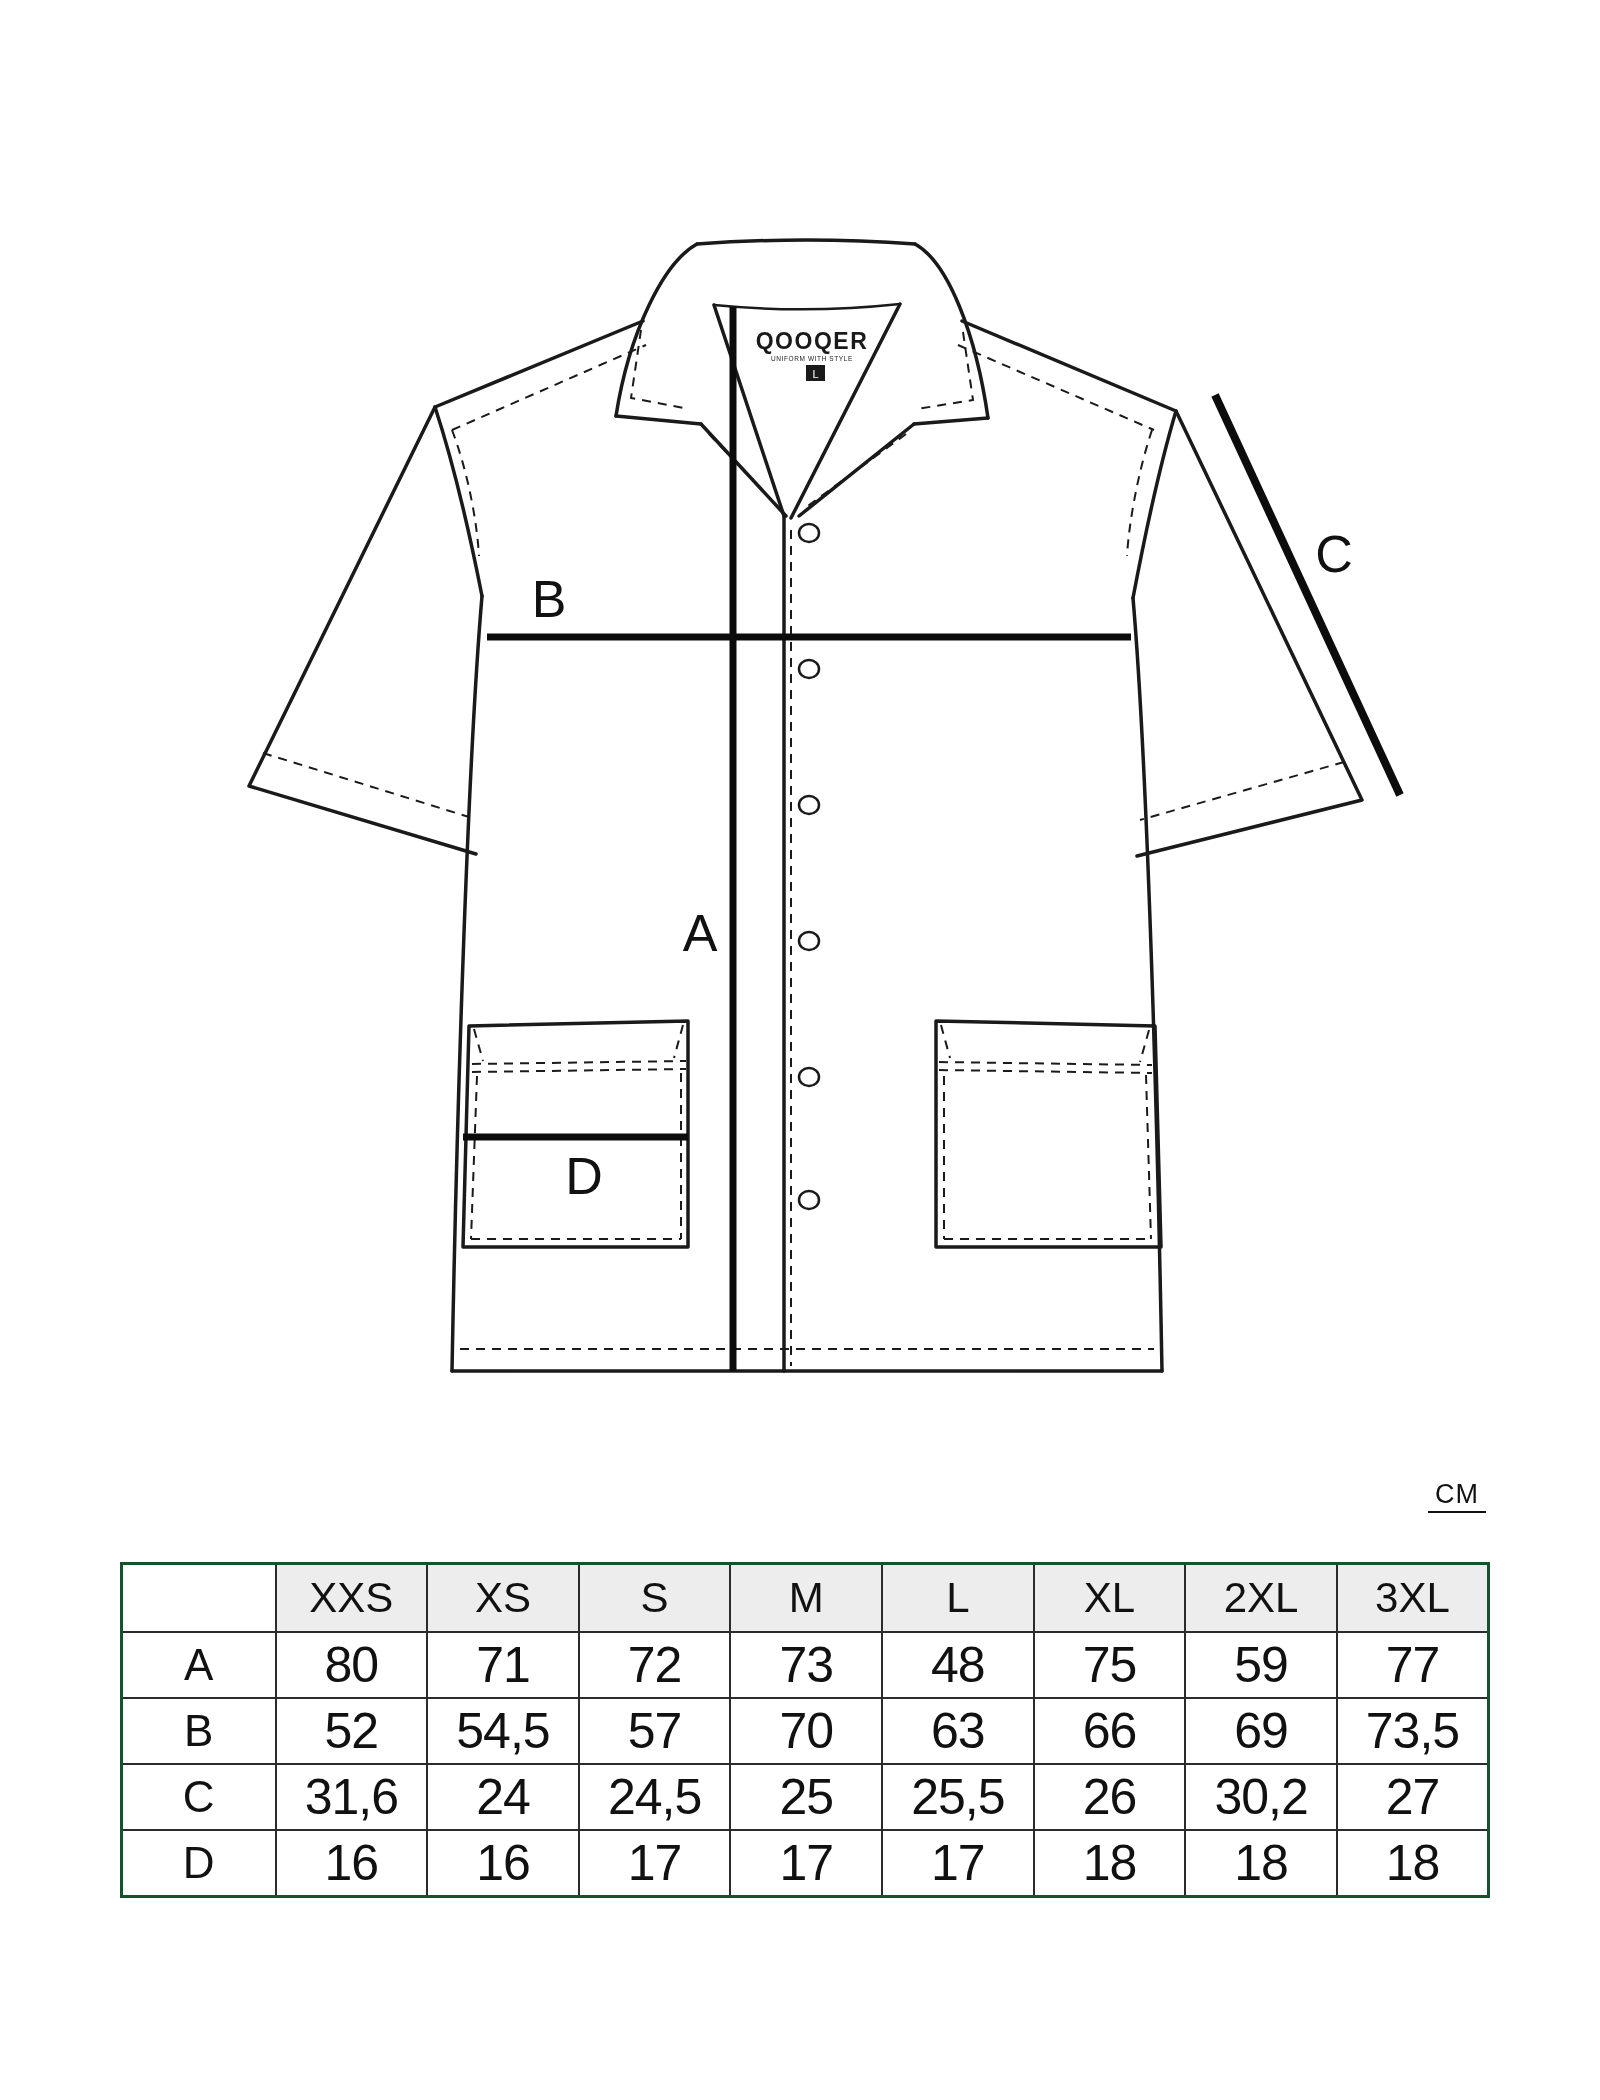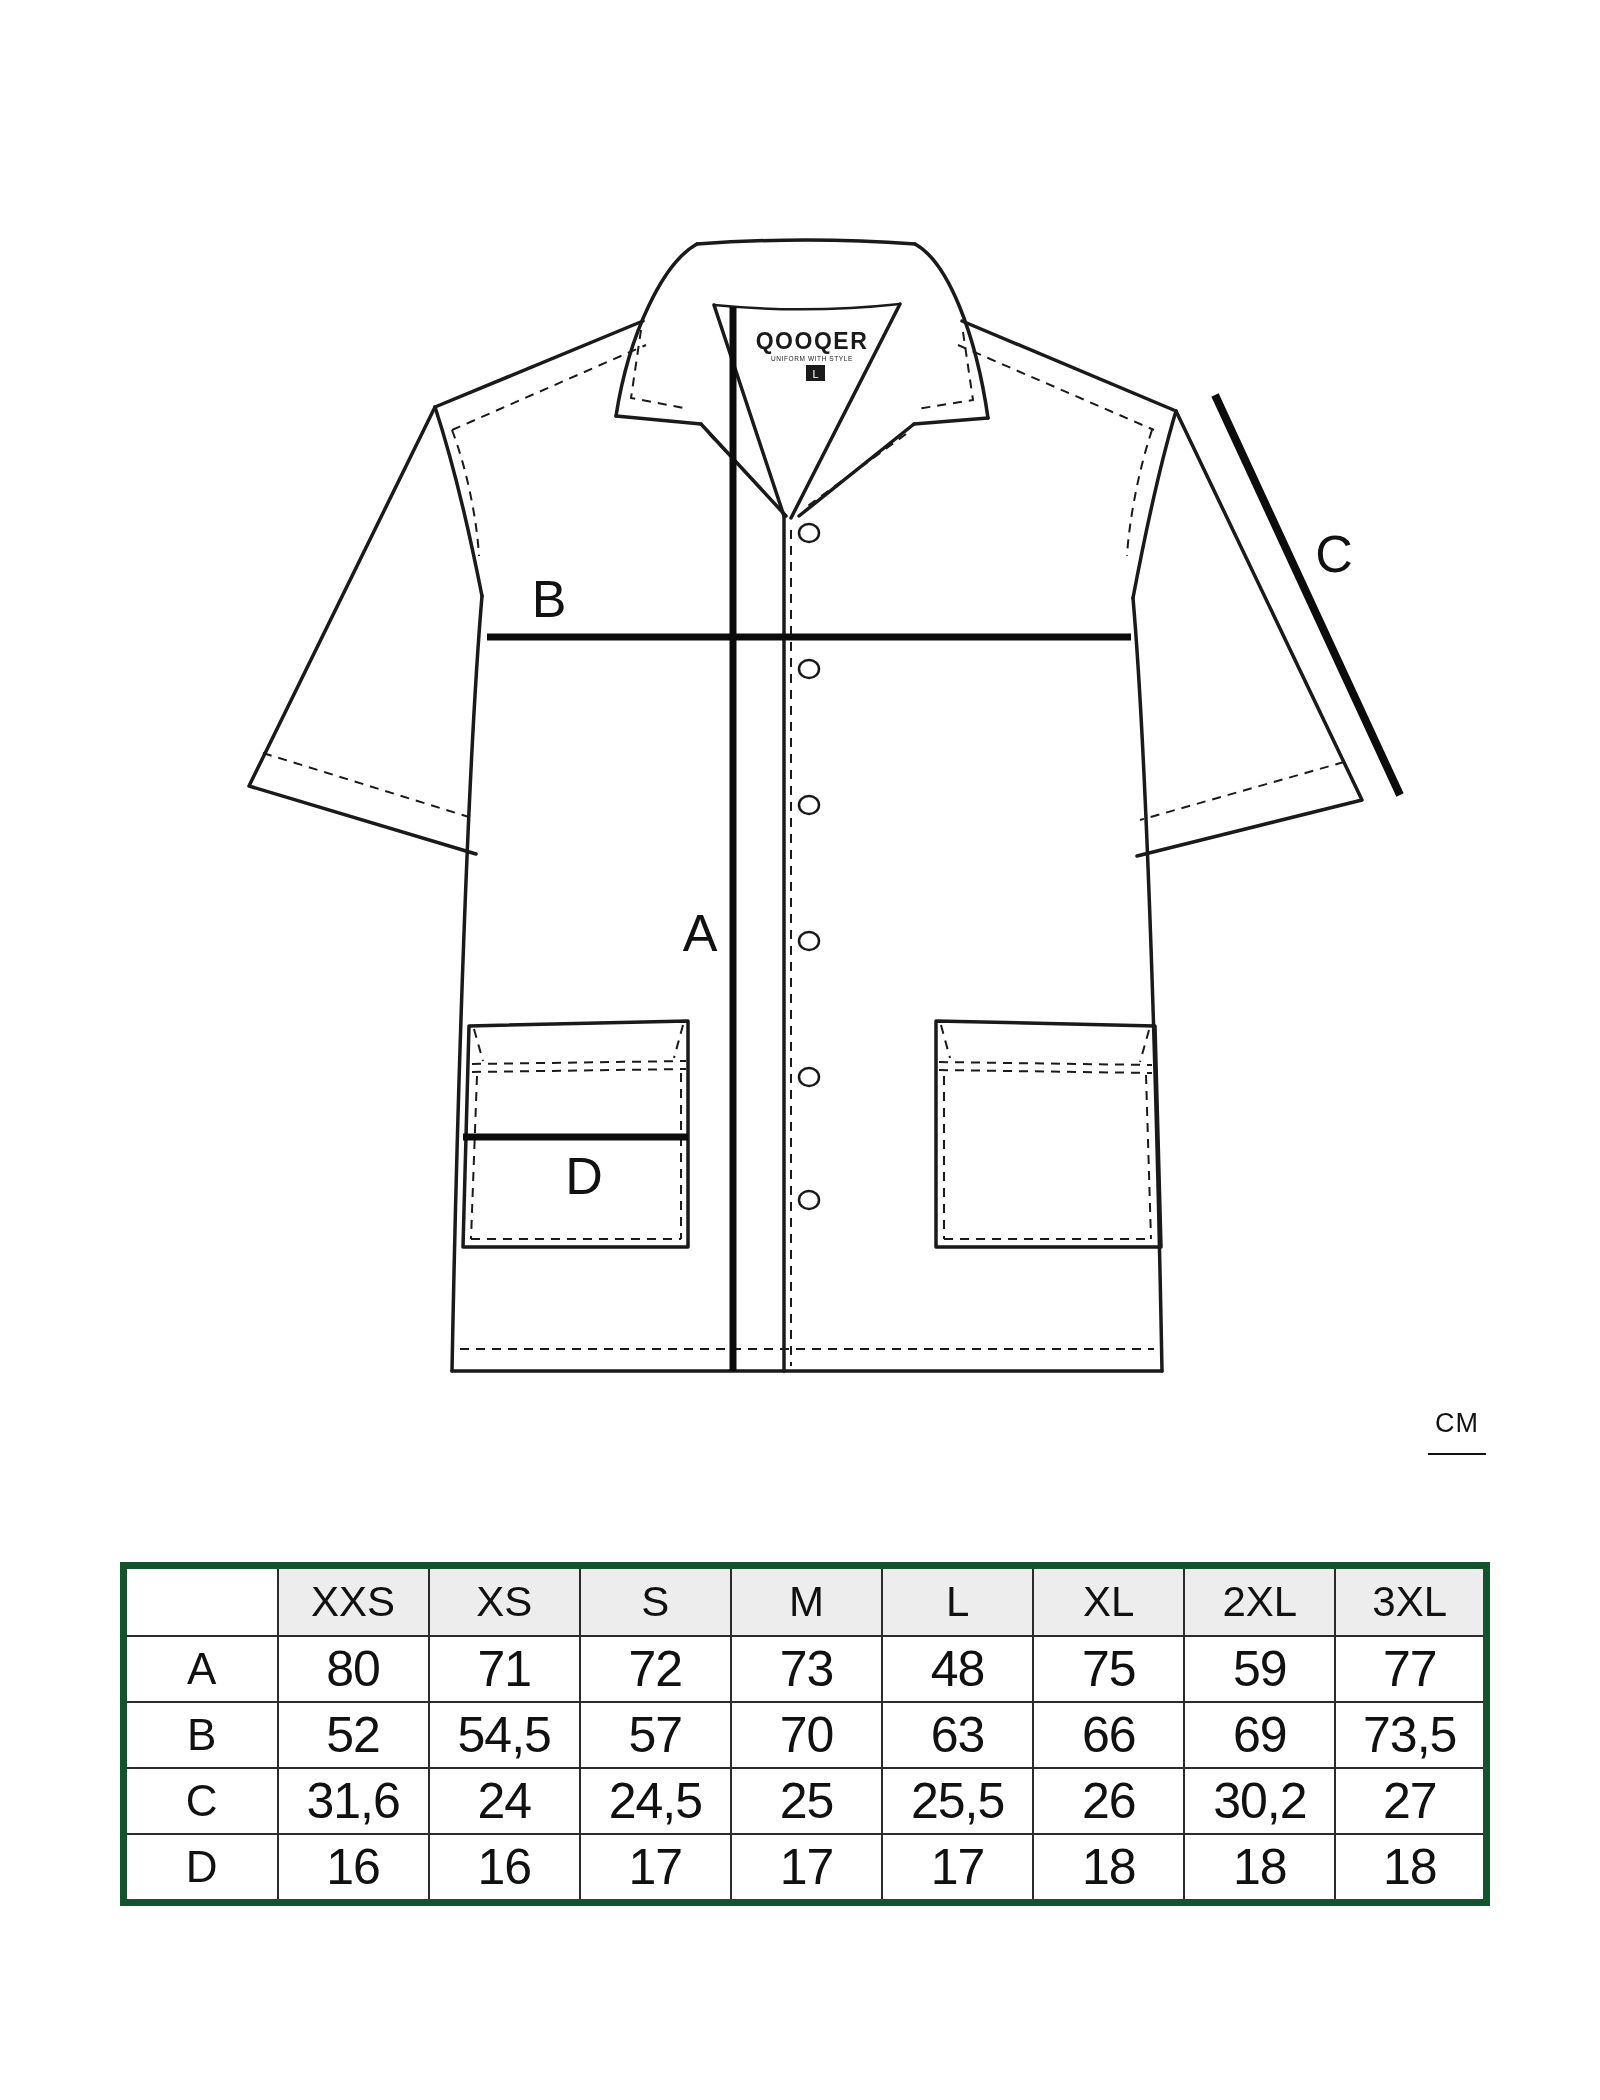--- a/index.html
+++ b/index.html
@@ -13,26 +13,26 @@
   .measure{fill:none;stroke:#0c0c0c;stroke-width:7;stroke-linecap:butt;}
   .measure-c{stroke-width:8;}
   .btn{fill:#ffffff;stroke:#1a1a1a;stroke-width:2.5;}
   .meas-label{font-size:52px;fill:#111;text-anchor:middle;font-family:"Liberation Sans",sans-serif;}
   .brand-name{font-size:23px;font-weight:bold;letter-spacing:1.5px;fill:#1a1a1a;text-anchor:middle;
               font-family:"Liberation Sans",sans-serif;}
   .brand-tagline{font-size:6.5px;letter-spacing:.6px;fill:#1a1a1a;text-anchor:middle;
               font-family:"Liberation Sans",sans-serif;}
   .tag-letter{font-size:11px;fill:#ffffff;text-anchor:middle;font-family:"Liberation Sans",sans-serif;}
 
-  #unit-note{position:absolute;left:1428px;top:1408px;width:58px;text-align:center;
+  #unit-note{position:absolute;left:1428px;top:1479px;width:58px;text-align:center;
              font-size:27px;letter-spacing:1px;color:#111;border-bottom:2px solid #111;
-             padding-bottom:14px;}
+             padding-bottom:1px;}
 
   #size-table{position:absolute;left:120px;top:1562px;width:1370px;border-collapse:collapse;
-              table-layout:fixed;background:#fff;border:7px solid #14532d;}
+              table-layout:fixed;background:#fff;border:3px solid #14532d;}
   #size-table th,#size-table td{border:2px solid #2b2b2b;text-align:center;vertical-align:middle;
               padding:0;overflow:hidden;}
   #size-table thead th{height:66px;font-size:42px;font-weight:400;background:#ededed;}
   #size-table thead th.corner{background:#ffffff;}
   #size-table td{height:64px;font-size:50px;font-weight:400;letter-spacing:-1px;}
   #size-table td.row-label{font-size:44px;letter-spacing:0;}
 </style>
 </head>
 <body>
 

